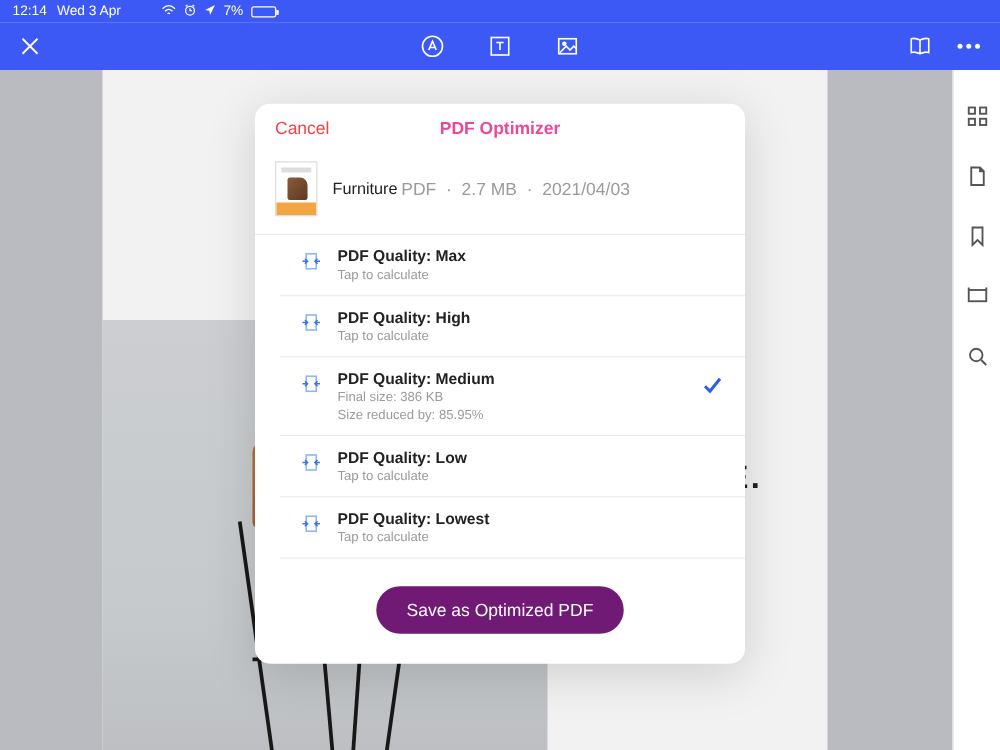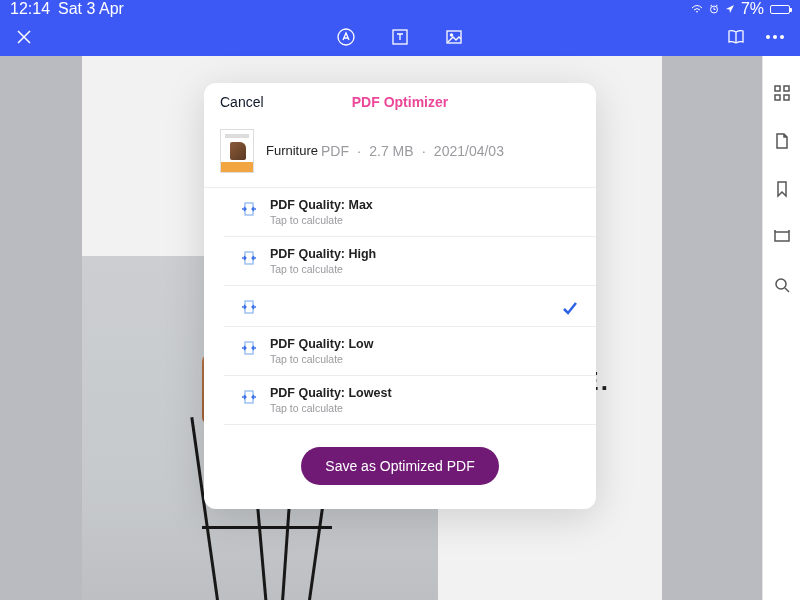--- a/index.html
+++ b/index.html
@@ -5,22 +5,22 @@
   * { box-sizing: border-box; margin: 0; padding: 0; }
   body {
     width: 800px; height: 600px; overflow: hidden;
     font-family: -apple-system, BlinkMacSystemFont, "Helvetica Neue", sans-serif;
     background: #c4c6cb;
     position: relative;
   }
   
   .statusbar {
     position: absolute; top:0; left:0; right:0; height:18px;
-    background: #3c59f5; color:#fff; font-size:16px;
-    display:flex; align-items:center; justify-content:space-between;
+    background: #3c59f5; color:#fff; font-size:11px;
+    display:flex; align-items:center; 
     padding:0 10px;
     gap:32px;
   }
   .statusbar .left { display:flex; gap:8px; }
   .statusbar .right { display:flex; gap:6px; align-items:center; }
   .battery {
     width:20px; height:9px; border:1px solid #fff; border-radius:2px;
     position:relative;
   }
   .battery::after {
@@ -95,21 +95,21 @@
     position:absolute; top:83px; left:204px; width:392px;
     background:#fff; border-radius:12px;
     box-shadow: 0 8px 40px rgba(0,0,0,0.15);
     overflow:hidden;
   }
   .modal-header {
     display:flex; align-items:center; justify-content:center;
     position:relative; height:38px;
   }
   .modal-cancel {
-    position:absolute; left:16px; font-size:14px; color:#0f172a; cursor:pointer;
+    position:absolute; left:16px; font-size:14px; color:#ef4444; cursor:pointer;
   }
   .modal-title { font-size:14px; font-weight:600; color:#ec4899; }
   .file-row {
     display:flex; align-items:center; gap:12px;
     padding: 8px 16px 14px 16px;
   }
   .thumb {
     width:34px; height:44px; background:#fff;
     border:1px solid #ddd; position:relative; overflow:hidden;
   }
@@ -147,21 +147,21 @@
     font-size:14px; font-weight:500;
     padding:11px 24px; border-radius:22px; cursor:pointer;
   }
 </style>
 </head>
 <body>
 
 <div class="statusbar">
   <div class="left">
     <span>12:14</span>
-    <span>Sat 3 Apr</span>
+    <span>Wed 3 Apr</span>
   </div>
   <div class="right">
     <span>
       <svg width="12" height="10" viewBox="0 0 12 10">
           <path d="M1 4 Q6 -1 11 4 M3 6 Q6 3 9 6 M5 8 Q6 7 7 8" stroke="#fff" stroke-width="1" fill="none"></path>
         </svg>
     </span>
     <span>
       <svg width="10" height="10" viewBox="0 0 10 10">
           <circle cx="5" cy="5.5" r="3.5" stroke="#fff" fill="none"></circle>
@@ -314,20 +314,25 @@
       </div>
     </div>
 
     <div class="opt-row">
       <div class="opt-icon">
         <svg width="18" height="18" viewBox="0 0 18 18">
             <rect x="5" y="3" width="8" height="12" stroke="#8fb8f0" stroke-width="1.3"></rect>
             <path d="M2 9 H6 M12 9 H16 M4 7 L6 9 L4 11 M14 7 L12 9 L14 11" stroke="#3c72e8" stroke-width="1.3"></path>
           </svg>
       </div>
+      <div class="opt-text">
+        <span class="opt-title">PDF Quality: Medium</span>
+        <span class="opt-sub">Final size: 386 KB</span>
+        <span class="opt-sub">Size reduced by: 85.95%</span>
+      </div>
       <div class="check">
         <svg width="16" height="16" viewBox="0 0 16 16">
             <path d="M2 9 L6 13 L14 3"></path>
           </svg>
       </div>
     </div>
 
     <div class="opt-row">
       <div class="opt-icon">
         <svg width="18" height="18" viewBox="0 0 18 18">

